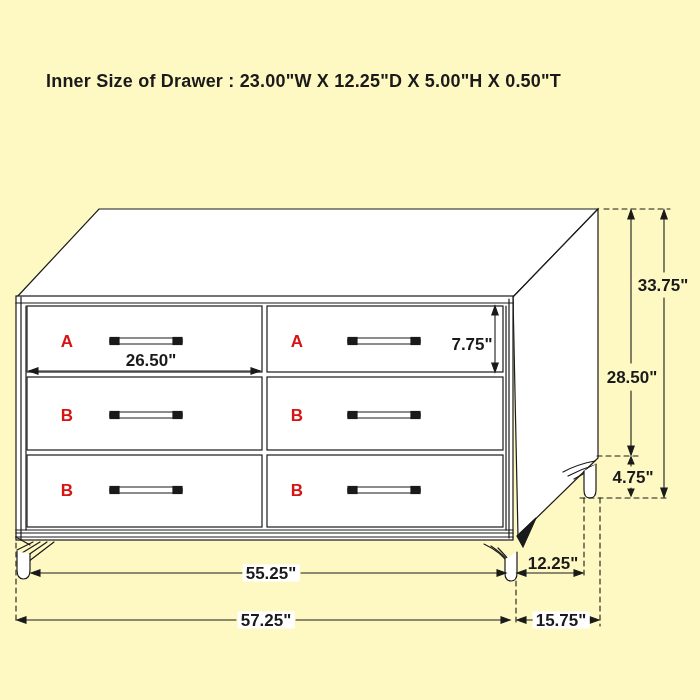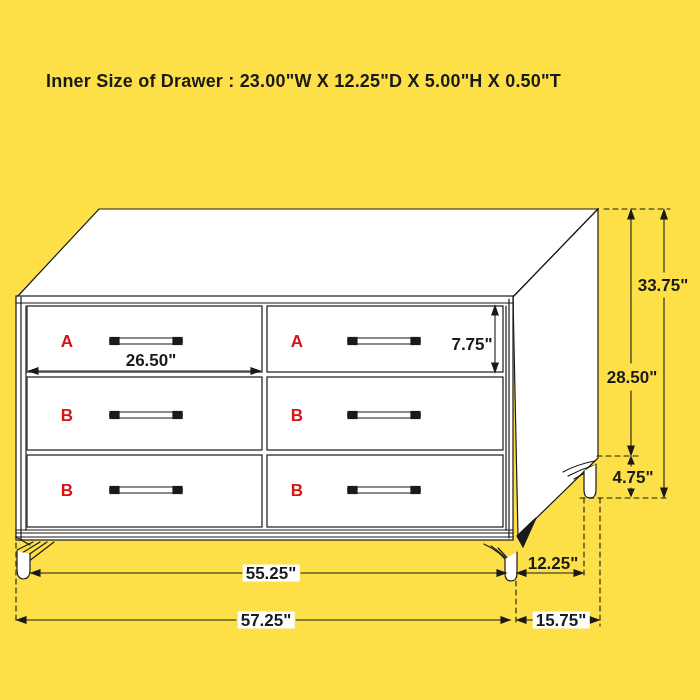--- a/index.html
+++ b/index.html
@@ -1,17 +1,17 @@
 <!DOCTYPE html>
 <html><head>
 <meta charset="utf-8">
 <style>
   html,body{margin:0;padding:0;background:#ffffff;}
   .stage{
-    position:relative;width:700px;height:700px;background:#fde047;overflow:hidden;
+    position:relative;width:700px;height:700px;background:#fef9c3;overflow:hidden;
     font-family:"Liberation Sans","DejaVu Sans",sans-serif;color:#1a1a1a;
   }
   .title{
     position:absolute;left:46px;top:71px;font-size:18px;font-weight:bold;
     white-space:nowrap;letter-spacing:0.2px;color:#1a1a1a;
   }
   .diagram-svg{position:absolute;left:0;top:0;}
   .lbl{
     position:absolute;transform:translate(-50%,-50%);
     font-size:17px;font-weight:bold;white-space:nowrap;color:#1a1a1a;line-height:1;

